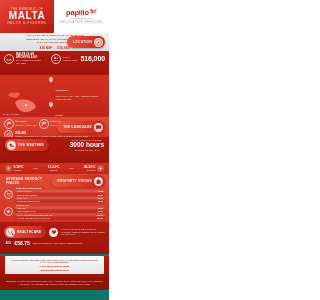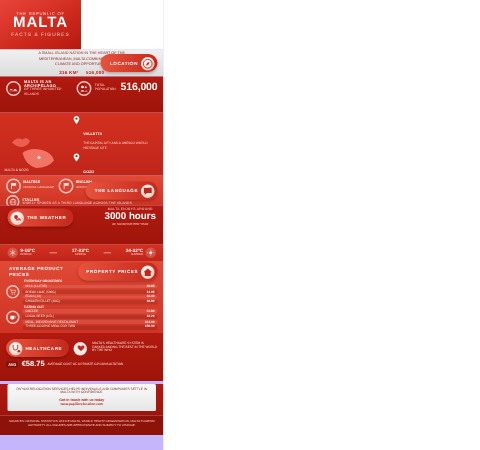--- a/index.html
+++ b/index.html
@@ -1,17 +1,17 @@
 <!DOCTYPE html>
 <html><head>
 <meta charset="utf-8">
 <style>
   html,body{margin:0;padding:0;background:#fff;}
   body{width:109px;height:300px;overflow:hidden;font-family:"Liberation Sans",sans-serif;}
-  .page{position:relative;width:109px;height:300px;background:#c4b5fd;overflow:hidden;}
+  .page{position:relative;width:109px;height:300px;background:#0f766e;overflow:hidden;}
 
   
   .header{position:relative;height:33px;display:flex;background:#fff;}
   .hdr-left{width:54px;height:33px;background:linear-gradient(150deg,#e8453a 0%,#cf2a1e 55%,#b5190f 100%);
             display:flex;flex-direction:column;align-items:center;justify-content:center;gap:0px;}
   .hdr-kicker{font-size:2.8px;letter-spacing:.5px;color:#ffd9d4;text-transform:uppercase;line-height:1;}
   .hdr-title{font-size:10px;font-weight:bold;color:#fff;letter-spacing:.6px;line-height:1.05;}
   .hdr-sub{font-size:3.2px;letter-spacing:.7px;color:#ffc7c0;text-transform:uppercase;line-height:1;}
   .hdr-right{flex:1;display:flex;flex-direction:column;align-items:center;justify-content:center;background:#fff;}
   .logo-row{display:flex;align-items:flex-start;}
@@ -128,20 +128,33 @@
 <body>
 
 <div class="page">
 
   <div class="header">
     <div class="hdr-left">
       <div class="hdr-kicker">THE REPUBLIC OF</div>
       <div class="hdr-title">MALTA</div>
       <div class="hdr-sub">FACTS &amp; FIGURES</div>
     </div>
+    <div class="hdr-right">
+      <div class="logo-row">
+        <span class="logo-word">papilio</span>
+        <span class="logo-mark">
+          <svg viewBox="0 0 14 12" width="7" height="6">
+            <path d="M7 7 C4 2,1 1,0.5 3 C0 5.4,3 6.6,6 7 C3 7.6,1 9,2 10.6 C3 12,5.8 10,7 7 Z" fill="#d12a1c"></path>
+            <path d="M7 7 C9.5 2.4,12.6 1.2,13.4 3.2 C14 5.4,10.6 6.6,7.6 7 C10.4 7.6,12 9,11 10.6 C10 12,8 10,7 7 Z" fill="#e8503a"></path>
+          </svg>
+        </span>
+      </div>
+      <div class="logo-tag">Relocation services</div>
+      <div class="logo-sub">RELOCATION SERVICES</div>
+    </div>
   </div>
 
   <div class="intro">
     <div class="intro-txt">A SMALL ISLAND NATION IN THE HEART OF THE MEDITERRANEAN, MALTA COMBINES HISTORY, CLIMATE AND OPPORTUNITY.</div>
     <div class="intro-stats">
       <span class="intro-stat">316 KM²</span>
       <span class="intro-stat">516,000</span>
     </div>
     <div class="pill" style="top:3px;">
       <span class="pill-label">LOCATION</span>

